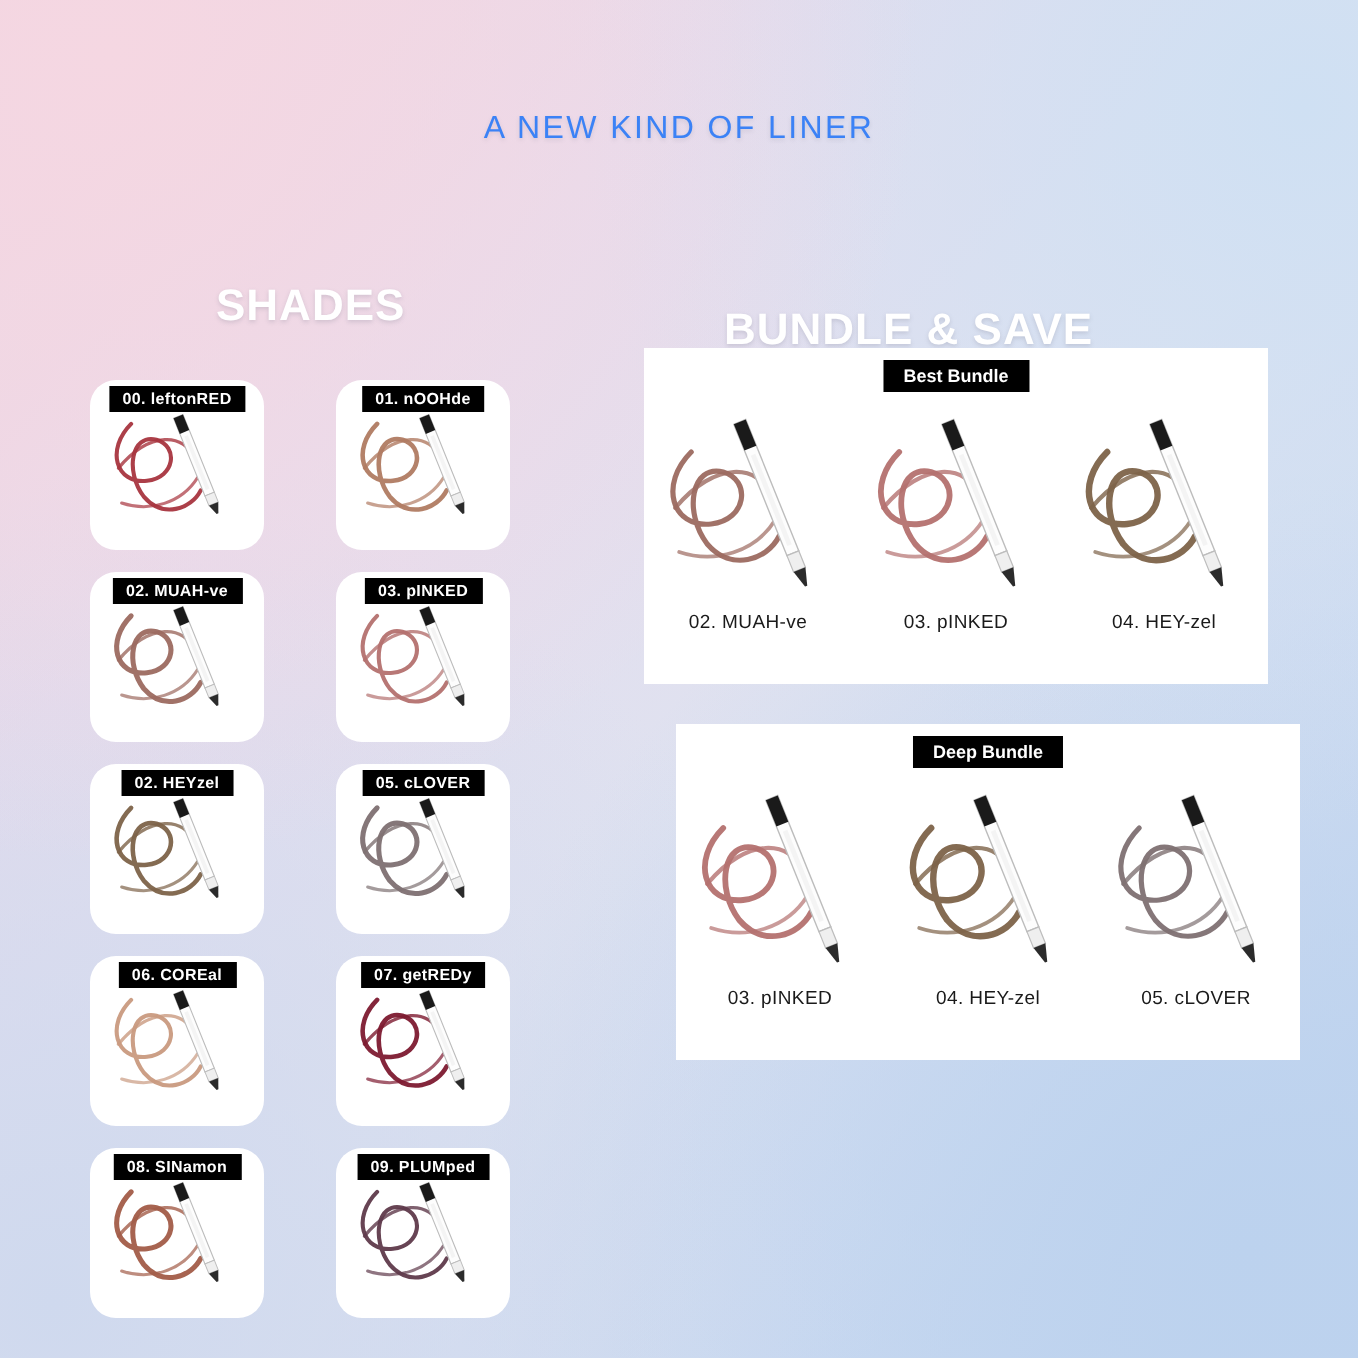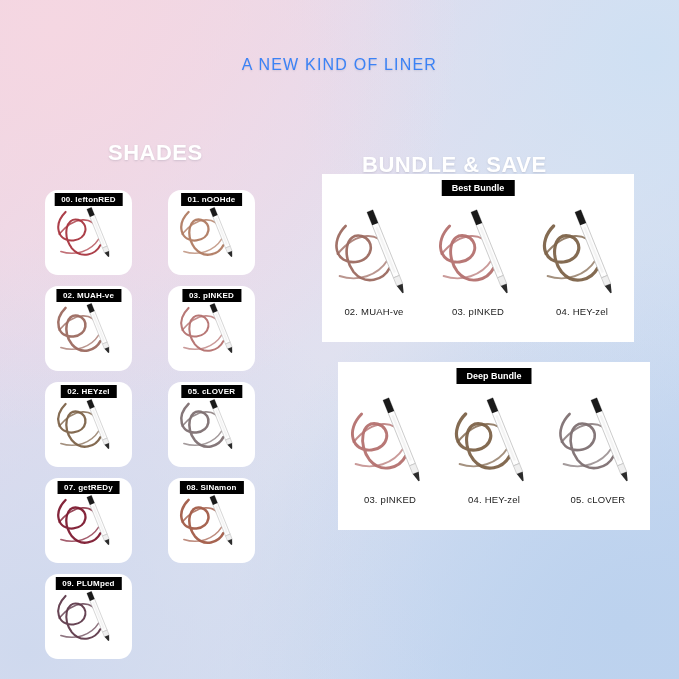--- a/index.html
+++ b/index.html
@@ -202,20 +202,39 @@
     <rect x="-1.2" y="-19.8645" width="2.4" height="36.41825000000001" fill="#f3f3f3" opacity="0.9"></rect>
   </g>
       </svg>
       <div class="shade-label">05. cLOVER</div>
     </div>
     <div class="shade-card">
       <svg class="swatch-svg" viewBox="0 0 110 85">
     <path d="M 26 16.5 C 10 32.5, 16 54.5, 36 52.5
               C 54 50.5, 56 30.5, 42 26.5
               C 26 22.5, 22 46.5, 34 62.5
+              C 46 76.5, 64 70.5, 70 58.5" fill="none" stroke="#c99a80" stroke-width="2.6" stroke-linecap="round" opacity="0.95"></path>
+    <path d="M 18 44.5 C 38 20.5, 60 22.5, 66 38.5" fill="none" stroke="#c99a80" stroke-width="2.1" stroke-linecap="round" opacity="0.8"></path>
+    <path d="M 20 66.5 C 38 72.5, 58 66.5, 68 50.5" fill="none" stroke="#c99a80" stroke-width="1.9" stroke-linecap="round" opacity="0.7"></path>
+
+  <g transform="translate(68.2,42.5) rotate(-22)">
+    <rect x="-3.2" y="-33.1075" width="6.4" height="52.97200000000001" fill="#fdfdfd" stroke="#bdbdbd" stroke-width="0.7"></rect>
+    <rect x="-3.2" y="-33.1075" width="6.4" height="10.5944" fill="#1a1a1a"></rect>
+    <rect x="-3.2" y="19.864500000000007" width="6.4" height="6.621500000000001" fill="#efefef" stroke="#bdbdbd" stroke-width="0.6"></rect>
+    <polygon points="-3.2,26.486000000000004 3.2,26.486000000000004 0.6,33.1075 -0.6,33.1075" fill="#2b2b2b"></polygon>
+    <rect x="-1.2" y="-19.8645" width="2.4" height="36.41825000000001" fill="#f3f3f3" opacity="0.9"></rect>
+  </g>
+      </svg>
+      <div class="shade-label">06. COREal</div>
+    </div>
+    <div class="shade-card">
+      <svg class="swatch-svg" viewBox="0 0 110 85">
+    <path d="M 26 16.5 C 10 32.5, 16 54.5, 36 52.5
+              C 54 50.5, 56 30.5, 42 26.5
+              C 26 22.5, 22 46.5, 34 62.5
               C 46 76.5, 64 70.5, 70 58.5" fill="none" stroke="#7d1a30" stroke-width="2.9" stroke-linecap="round" opacity="0.95"></path>
     <path d="M 18 44.5 C 38 20.5, 60 22.5, 66 38.5" fill="none" stroke="#7d1a30" stroke-width="2.1" stroke-linecap="round" opacity="0.8"></path>
     <path d="M 20 66.5 C 38 72.5, 58 66.5, 68 50.5" fill="none" stroke="#7d1a30" stroke-width="1.9" stroke-linecap="round" opacity="0.7"></path>
 
   <g transform="translate(68.2,42.5) rotate(-22)">
     <rect x="-3.2" y="-33.1075" width="6.4" height="52.97200000000001" fill="#fdfdfd" stroke="#bdbdbd" stroke-width="0.7"></rect>
     <rect x="-3.2" y="-33.1075" width="6.4" height="10.5944" fill="#1a1a1a"></rect>
     <rect x="-3.2" y="19.864500000000007" width="6.4" height="6.621500000000001" fill="#efefef" stroke="#bdbdbd" stroke-width="0.6"></rect>
     <polygon points="-3.2,26.486000000000004 3.2,26.486000000000004 0.6,33.1075 -0.6,33.1075" fill="#2b2b2b"></polygon>
     <rect x="-1.2" y="-19.8645" width="2.4" height="36.41825000000001" fill="#f3f3f3" opacity="0.9"></rect>

